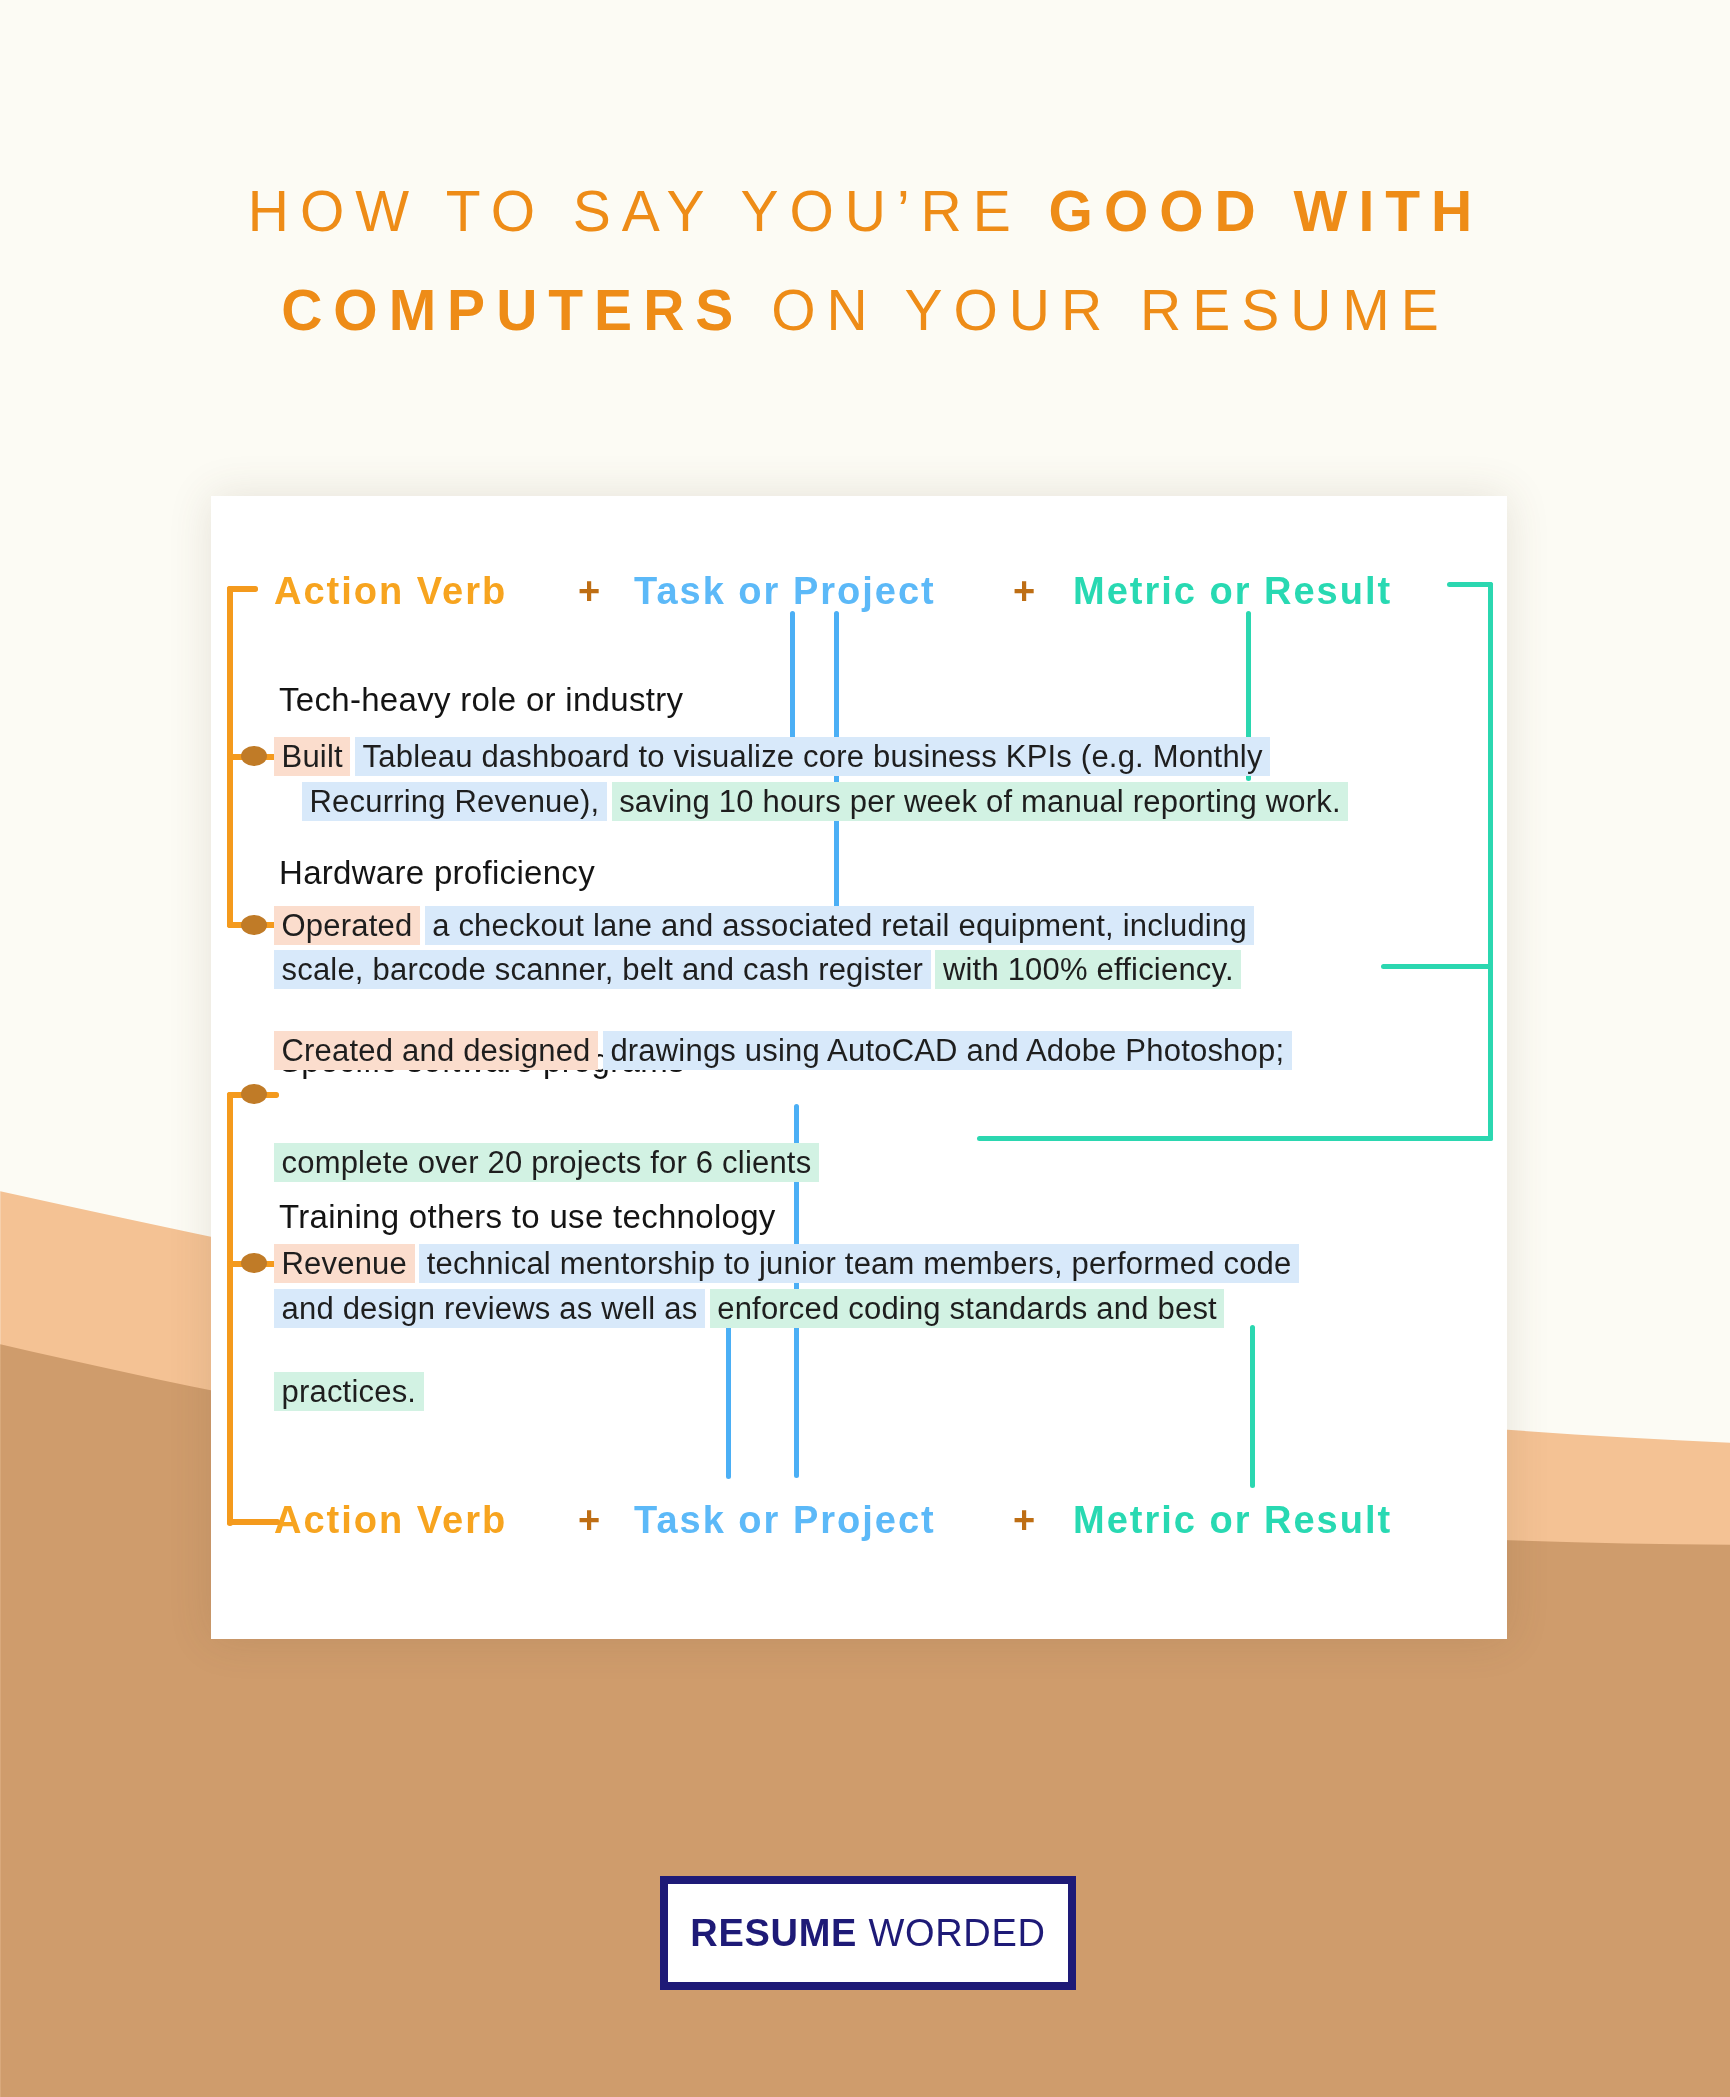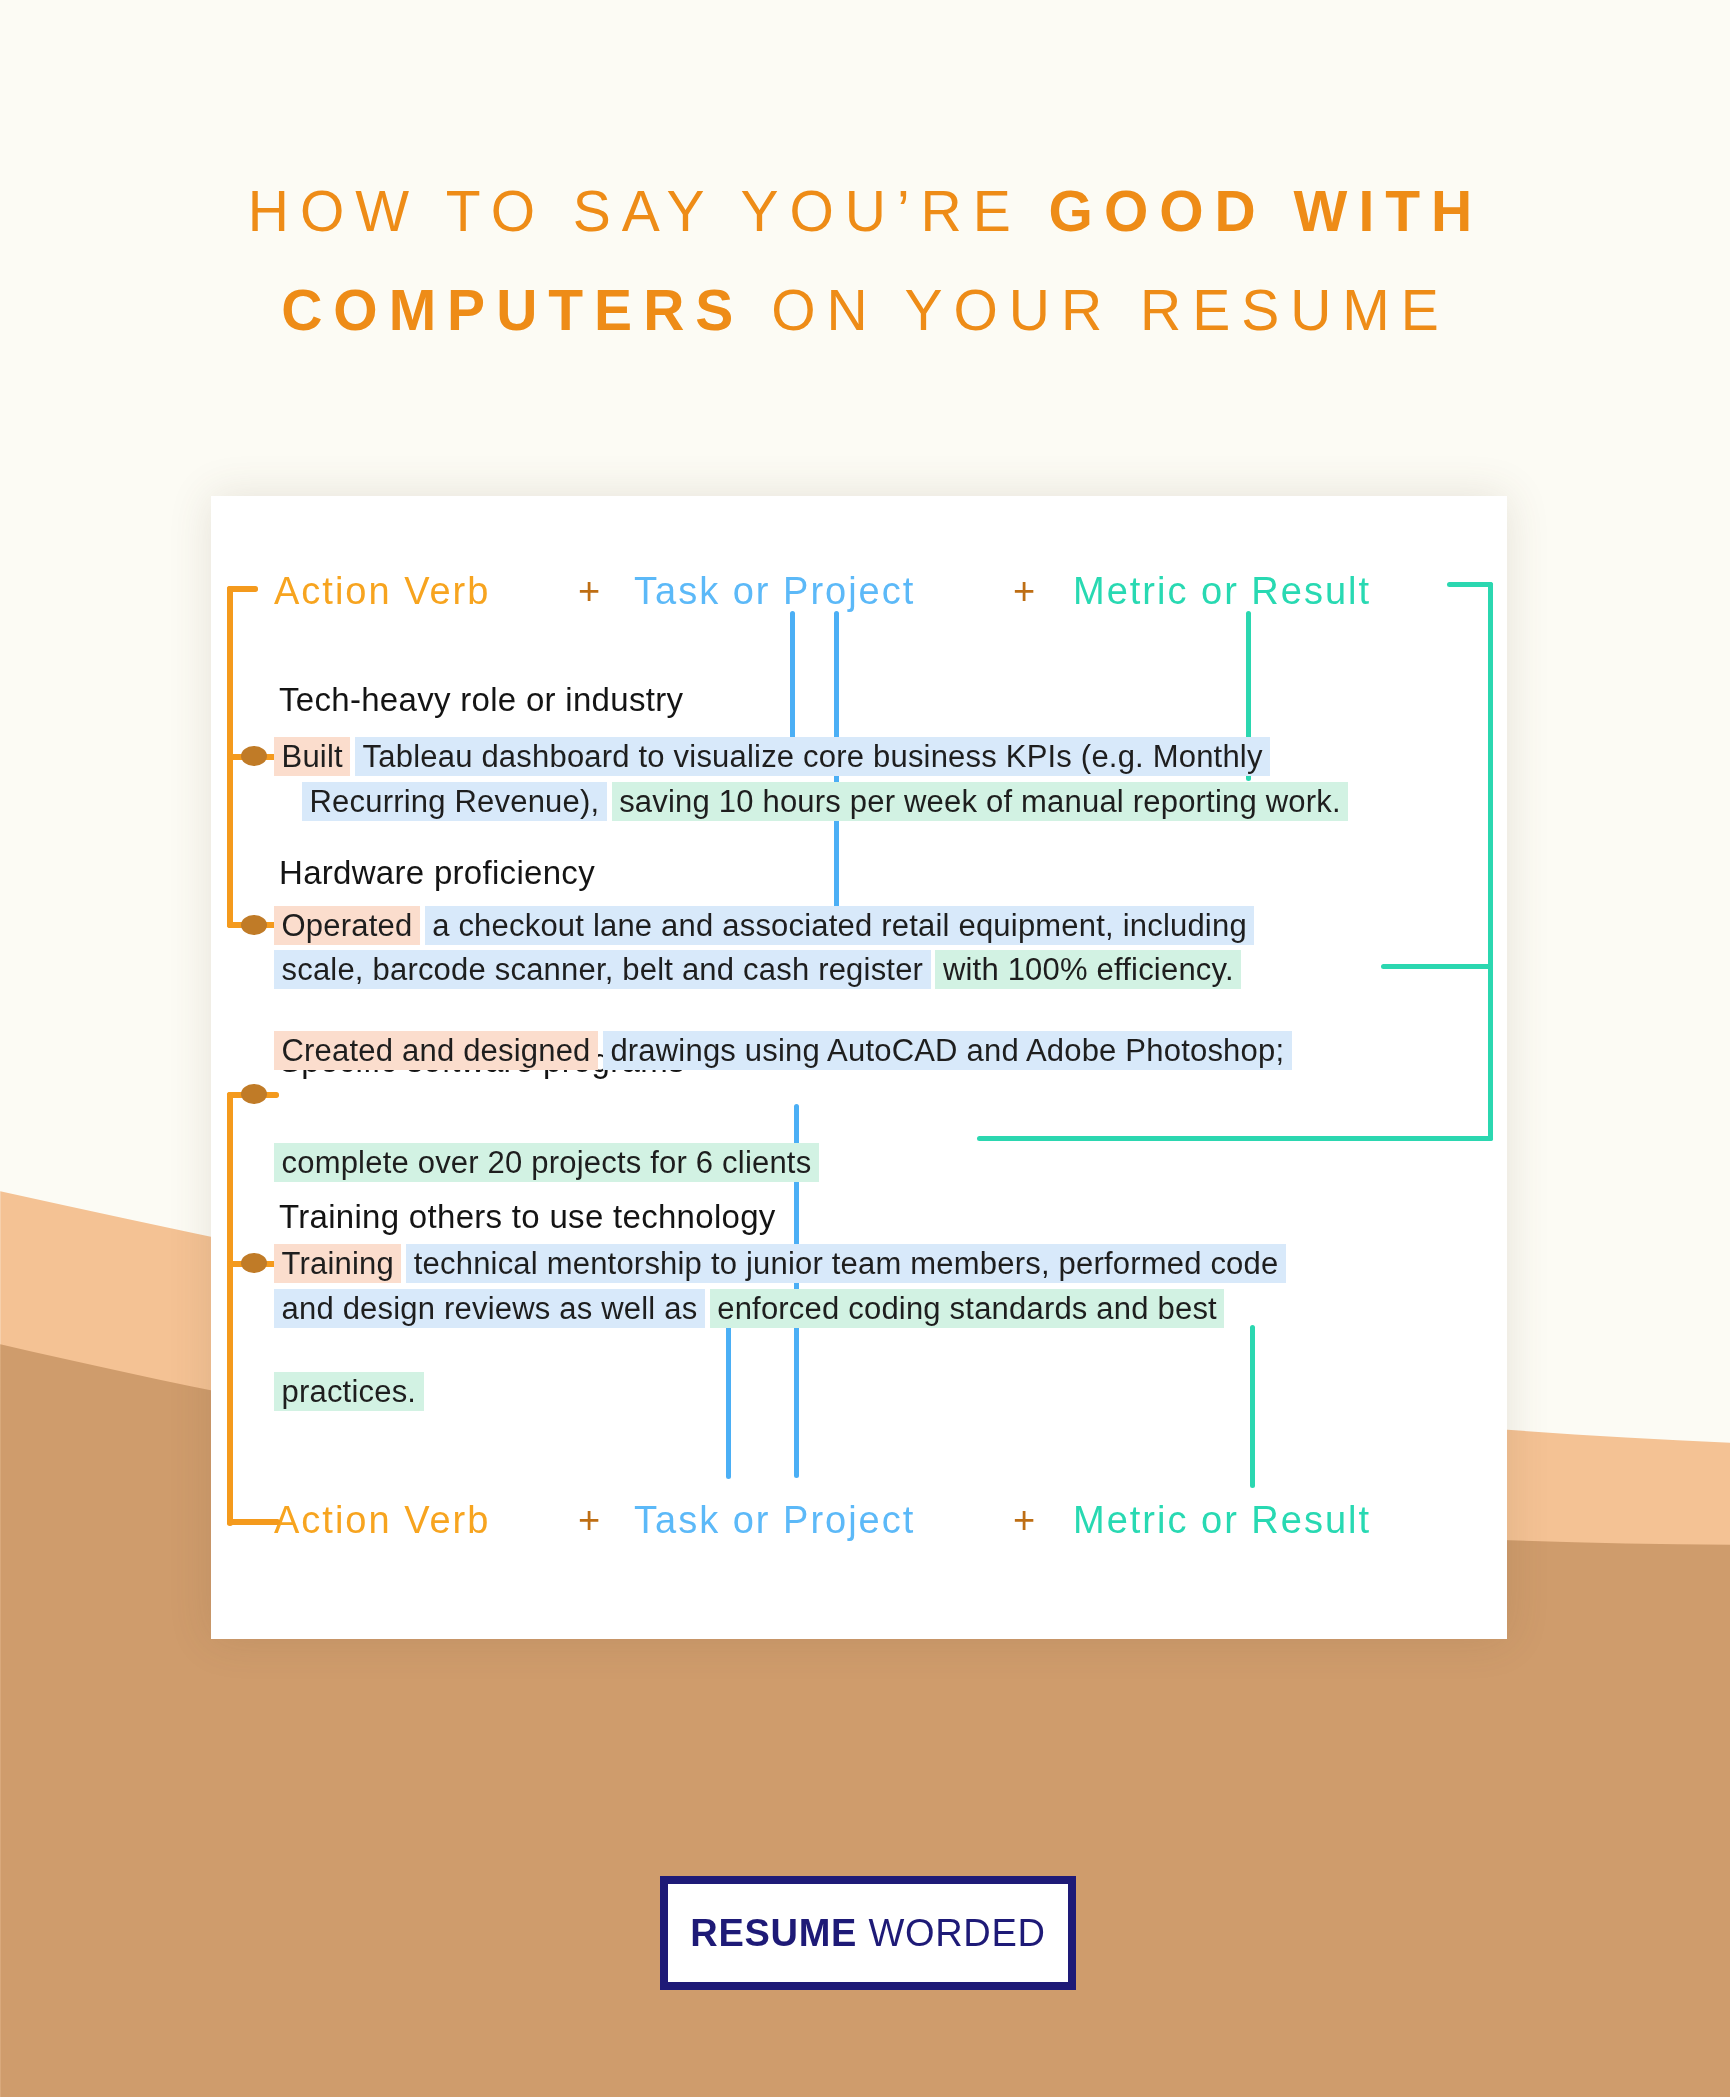--- a/index.html
+++ b/index.html
@@ -14,21 +14,21 @@
   .title { position:absolute; left:0; top:162px; width:100%; text-align:center;
            font-size:57px; line-height:99px; letter-spacing:11px; color:var(--orange-title);
            font-weight:400; }
   .title b { font-weight:700; }
 
   
   .card { position:absolute; left:211px; top:496px; width:1296px; height:1143px;
           background:#ffffff; box-shadow:0 0 41px rgba(90,70,50,.14); }
 
   
-  .flabel { position:absolute; font-weight:400; font-size:38px; letter-spacing:2px; white-space:nowrap; }
+  .flabel { position:absolute; font-weight:700; font-size:38px; letter-spacing:2px; white-space:nowrap; }
   .flabel.action { color:var(--orange-label); }
   .flabel.plus   { color:var(--plus); }
   .flabel.task   { color:var(--blue-label); }
   .flabel.metric { color:var(--teal-label); }
 
   
   .conn { position:absolute; border-radius:2.7px; }
   .conn.orange { background:var(--orange-line); }
   .conn.blue   { background:var(--blue-line); }
   .conn.teal   { background:var(--teal-line); }
@@ -126,21 +126,21 @@
       <div class="sec-heading" style="left: 279px; top: 1030px; margin-top: 12px;">Specific software programs</div>
       <div class="hl-line" style="left: 274px; top: 1020px; margin-top: 8px;">
         <span class="hl-peach">Created and designed</span>
         <span class="hl-blue">drawings using AutoCAD and Adobe Photoshop;</span>
       </div>
       <div class="hl-line" style="left: 274px; top: 1140px;">
         <span class="hl-mint">complete over 20 projects for 6 clients</span>
       </div>
       <div class="sec-heading" style="left: 279px; top: 1198px;">Training others to use technology</div>
       <div class="hl-line" style="left: 274px; top: 1241px;">
-        <span class="hl-peach">Training</span>
+        <span class="hl-peach">Revenue</span>
         <span class="hl-blue">technical mentorship to junior team members, performed code</span>
       </div>
       <div class="hl-line" style="left: 274px; top: 1286px;">
         <span class="hl-blue">and design reviews as well as</span>
         <span class="hl-mint">enforced coding standards and best</span>
       </div>
       <div class="hl-line" style="left: 274px; top: 1330px; margin-top: 39px;">
         <span class="hl-mint">practices.</span>
       </div>
     </div>

